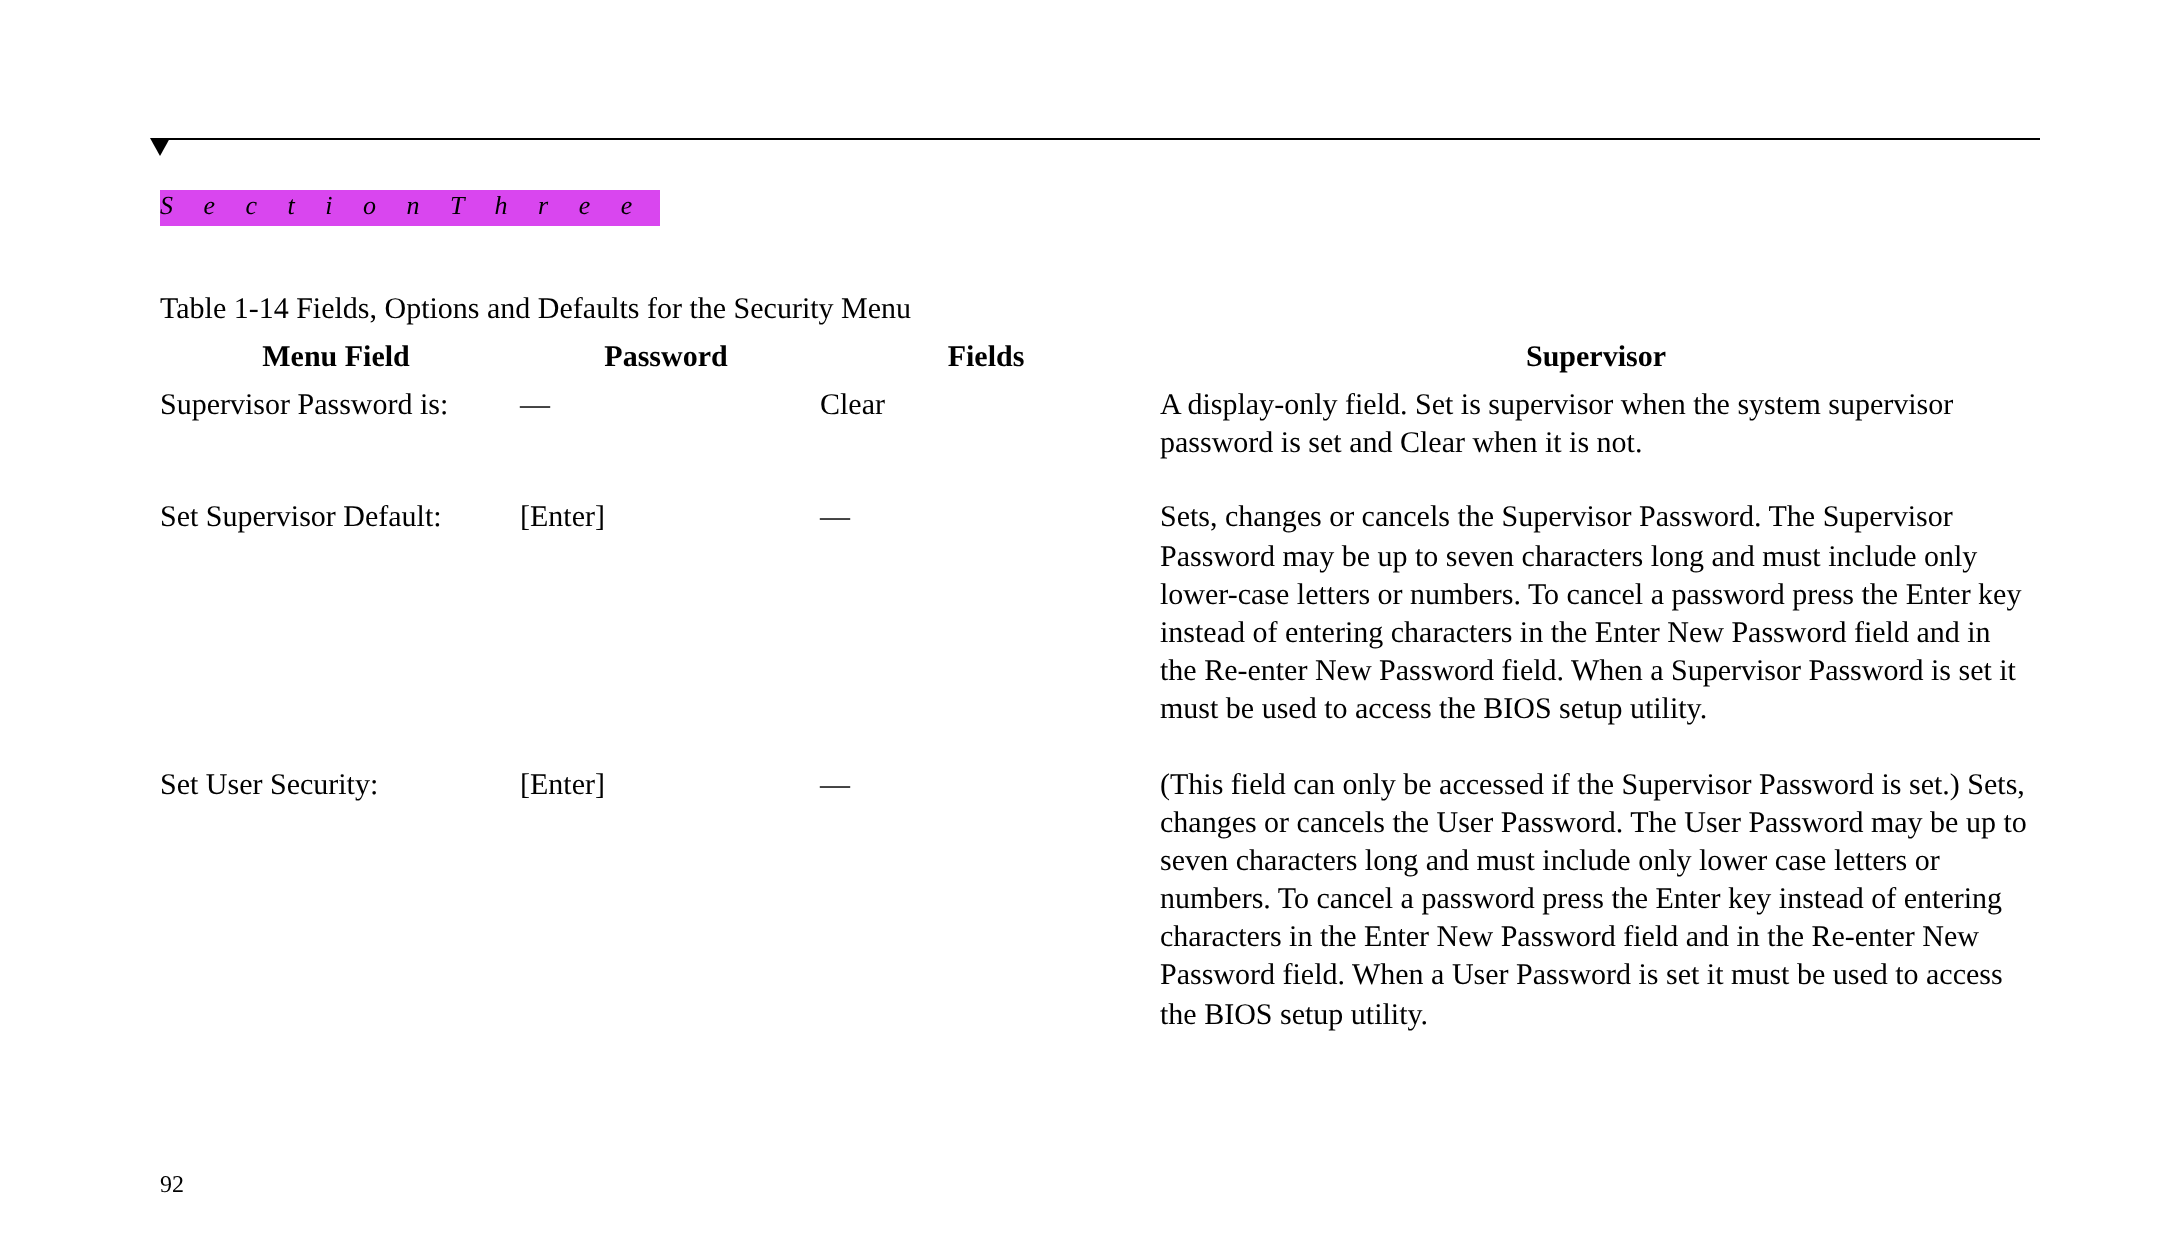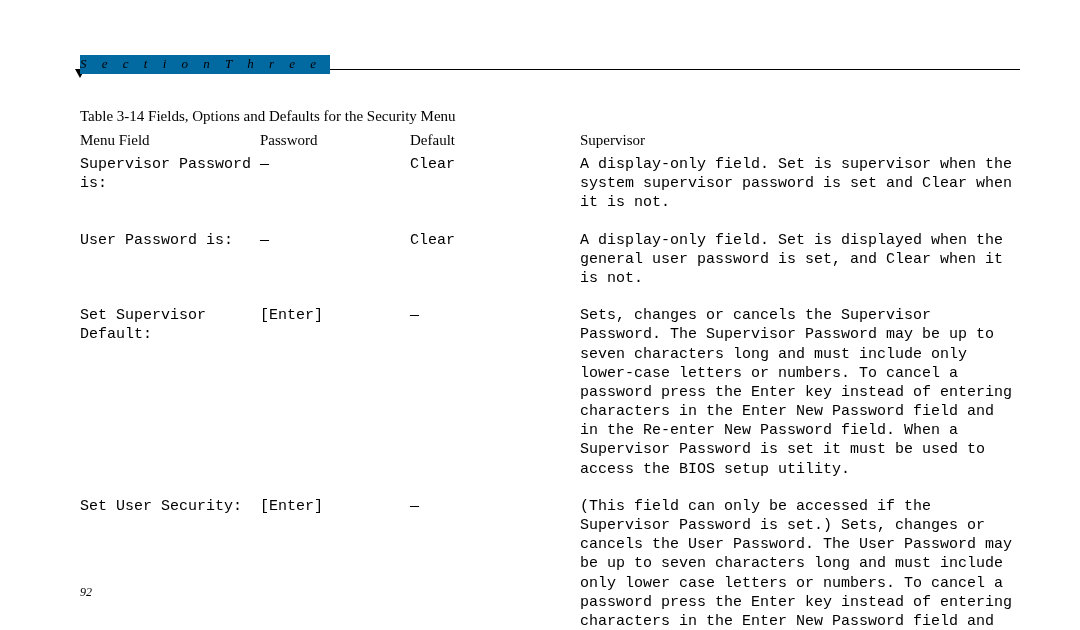--- a/index.html
+++ b/index.html
@@ -46,100 +46,93 @@
       top: 14px;
       width: 0;
       height: 0;
       border-left: 5px solid transparent;
       border-right: 5px solid transparent;
       border-top: 9px solid #000;
     }
     .section-title-wrap {
       position: relative;
       display: inline-block;
-      background: #0369a1;
+      background: #d946ef;
       padding-right: 8px;
       z-index: 1;
+      margin-top: 40px;
     }
     .caption {
       font-size: 15px;
       margin-bottom: 6px;
     }
     .tbl {
       width: 100%;
       border-collapse: collapse;
       table-layout: fixed;
     }
     .tbl col.c-field { width: 180px; }
     .tbl col.c-options { width: 150px; }
     .tbl col.c-default { width: 170px; }
     .tbl col.c-desc { width: auto; }
     .tbl th {
-      text-align: left;
-      font-weight: normal;
+      text-align: center;
+      font-weight: bold;
       font-size: 15px;
       padding: 1px 4px 6px 0;
     }
     .tbl td {
       text-align: left;
       vertical-align: top;
       font-size: 15px;
       line-height: 1.28;
       padding: 0 6px 18px 0;
-      font-family: Liberation Mono, monospace;
     }
     .page-number {
       position: absolute;
       bottom: 10px;
       left: 0;
-      font-style: italic;
       font-size: 12px;
     }
   </style>
 </head>
 <body>
 
 <div class="page-wrap">
   <div class="section-header">
     <div class="section-rule"></div>
     <span class="tick"></span>
     <span class="section-title-wrap">
       <span class="section-title">S e c t i o n   T h r e e</span>
     </span>
   </div>
 
-  <div class="caption">Table 3-14 Fields, Options and Defaults for the Security Menu</div>
+  <div class="caption">Table 1-14 Fields, Options and Defaults for the Security Menu</div>
 
   <table class="tbl">
     <colgroup>
       <col class="c-field">
         <col class="c-options">
         <col class="c-default">
         <col class="c-desc">
     </colgroup>
     <thead>
       <tr>
         <th>Menu Field</th>
         <th>Password</th>
-        <th>Default</th>
+        <th>Fields</th>
         <th>Supervisor</th>
       </tr>
     </thead>
     <tbody>
       <tr>
         <td>Supervisor Password is:</td>
         <td>—</td>
         <td>Clear</td>
         <td>A display-only field. Set is supervisor when the system supervisor password is set and Clear when it is not.</td>
-      </tr>
-      <tr>
-        <td>User Password is:</td>
-        <td>—</td>
-        <td>Clear</td>
-        <td>A display-only field. Set is displayed when the general user password is set, and Clear when it is not.</td>
       </tr>
       <tr>
         <td>Set Supervisor Default:</td>
         <td>[Enter]</td>
         <td>—</td>
         <td>Sets, changes or cancels the Supervisor Password. The Supervisor Password may be up to seven characters long and must include only lower-case letters or numbers. To cancel a password press the Enter key instead of entering characters in the Enter New Password field and in the Re-enter New Password field. When a Supervisor Password is set it must be used to access the BIOS setup utility.</td>
       </tr>
       <tr>
         <td>Set User Security:</td>
         <td>[Enter]</td>

